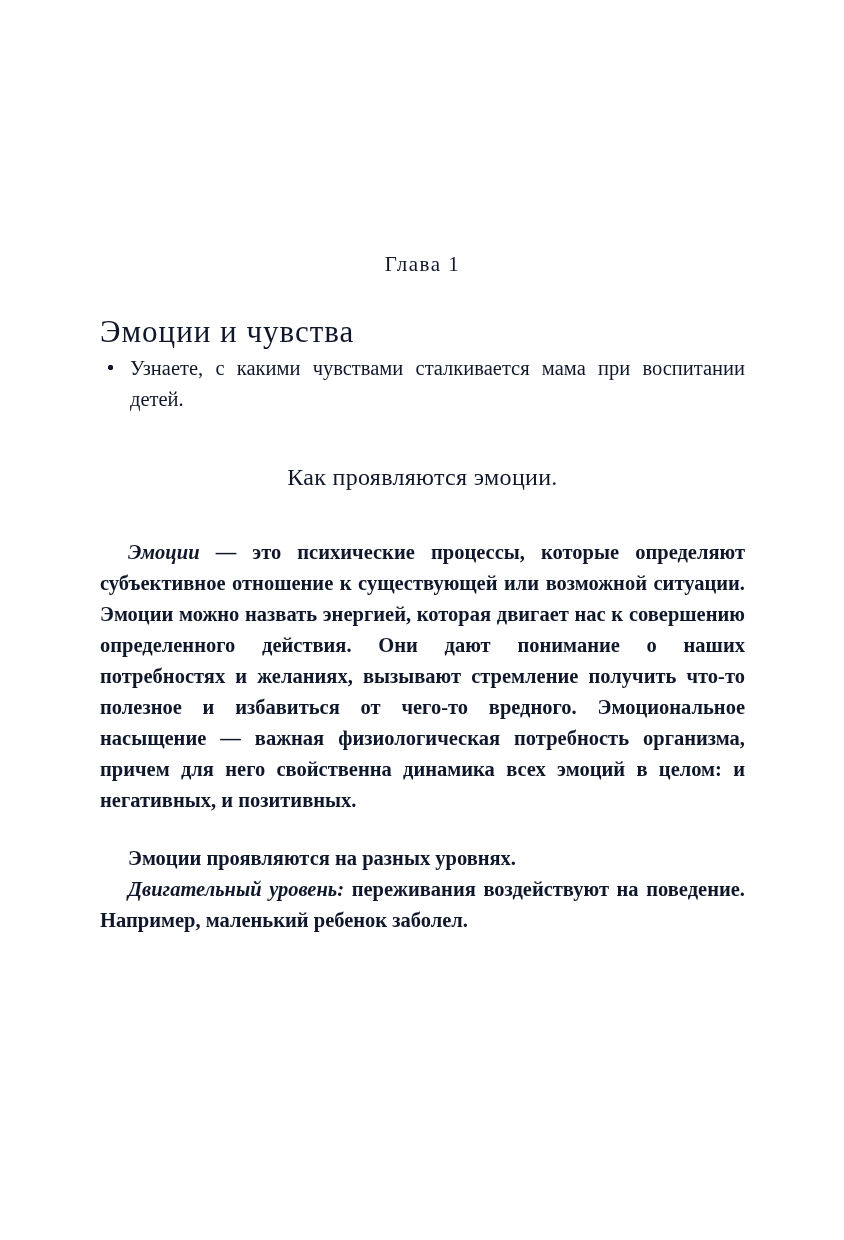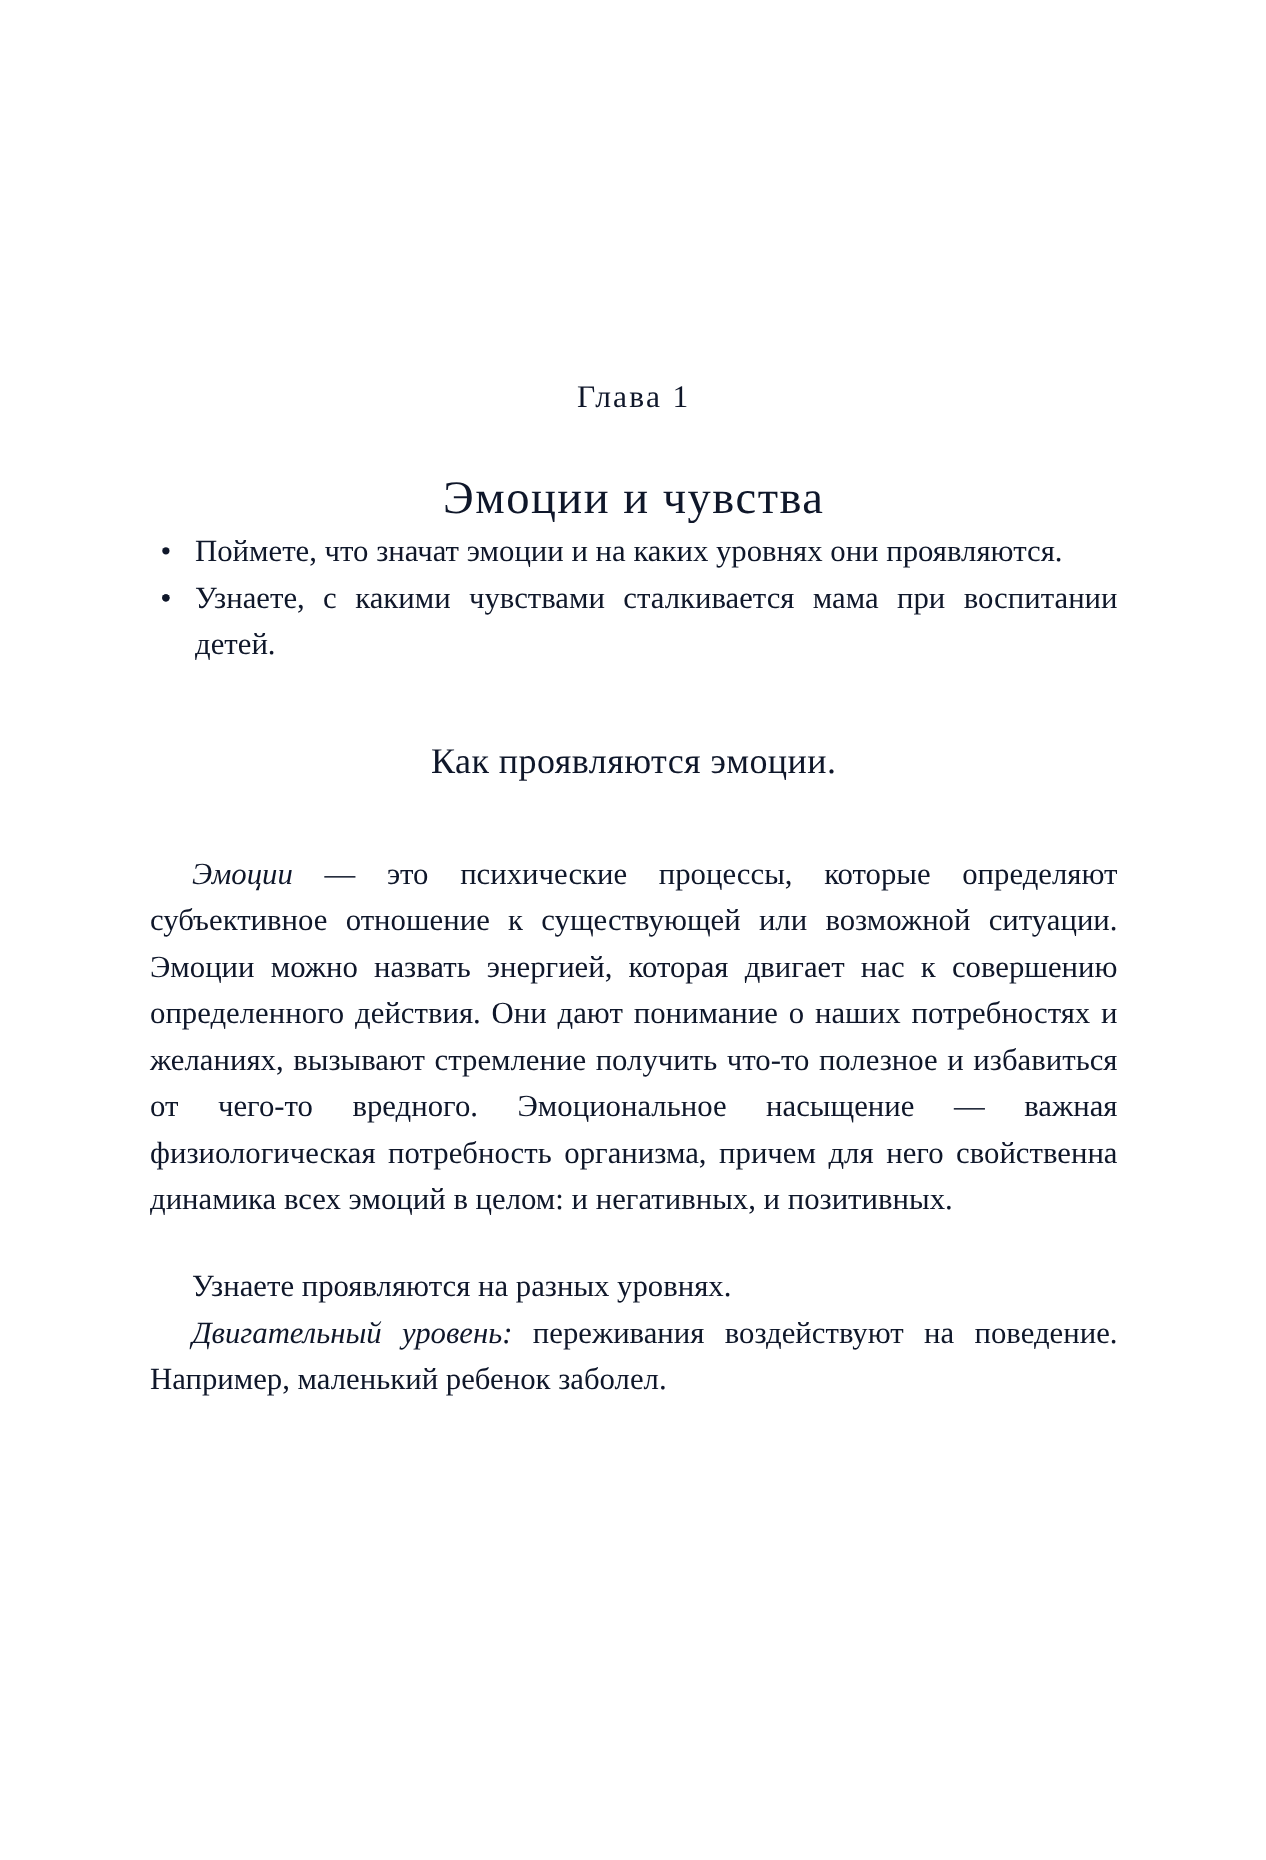--- a/index.html
+++ b/index.html
@@ -19,21 +19,21 @@
     color: #0f172a;
     overflow: hidden;
   }
   .chapter-label {
     text-align: center;
     font-size: 21px;
     letter-spacing: 1.5px;
     font-weight: normal;
   }
   .chapter-title {
-    text-align: center;
+    text-align: left;
     font-size: 31px;
     font-weight: normal;
     letter-spacing: 1px;
     margin: 37px 0 0 0;
   }
   .intro-line {
     margin: 60px 0 0 0;
     font-size: 20.5px;
     line-height: 31px;
   }
@@ -62,55 +62,54 @@
     margin: 45px 0 0 0;
     letter-spacing: 0.3px;
   }
   .body-para {
     font-size: 20.5px;
     line-height: 31px;
     text-align: justify;
     margin: 0;
   }
   .first-para { margin-top: 42px; }
-  .indent { text-indent: 28px; }
+  .indent { text-indent: 28px; font-weight: bold; }
   .gap-above { margin-top: 27px; }
   .lead-italic { font-style: italic; }
 </style>
 </head>
 <body>
 
 <div class="page">
 
   <div class="chapter-label">Глава 1</div>
 
   <h1 class="chapter-title">Эмоции и чувства</h1>
 
 
   <ul class="bullet-list">
     <li>
       <span class="marker">•</span>
-      <span>Поймете, что значат эмоции и на каких уровнях они проявляются.</span>
     </li>
     <li>
       <span class="marker">•</span>
     </li>
     <li>
       <span class="marker">•</span>
       <span>Узнаете, с какими чувствами сталкивается мама при воспитании детей.</span>
     </li>
   </ul>
 
   <h2 class="section-heading">
     <span>Как проявляются эмоции.</span><br>
   </h2>
 
   <p class="body-para indent first-para">
     <span class="lead-italic">Эмоции</span><span> — это психические процессы, которые определяют субъективное отношение к существующей или возможной ситуации. Эмоции можно назвать энергией, которая двигает нас к совершению определенного действия. Они дают понимание о наших потребностях и желаниях, вызывают стремление получить что-то полезное и избавиться от чего-то вредного. Эмоциональное насыщение — важная физиологическая потребность организма, причем для него свойственна динамика всех эмоций в целом: и негативных, и позитивных.</span>
   </p>
 
-  <p class="body-para indent gap-above">Узнаете проявляются на разных уровнях.</p>
+  <p class="body-para indent gap-above">Эмоции проявляются на разных уровнях.</p>
 
   <p class="body-para indent">
     <span class="lead-italic">Двигательный уровень:</span><span> переживания воздействуют на поведение. Например, маленький ребенок заболел.</span>
   </p>
 
 </div>
 
 </body></html>

